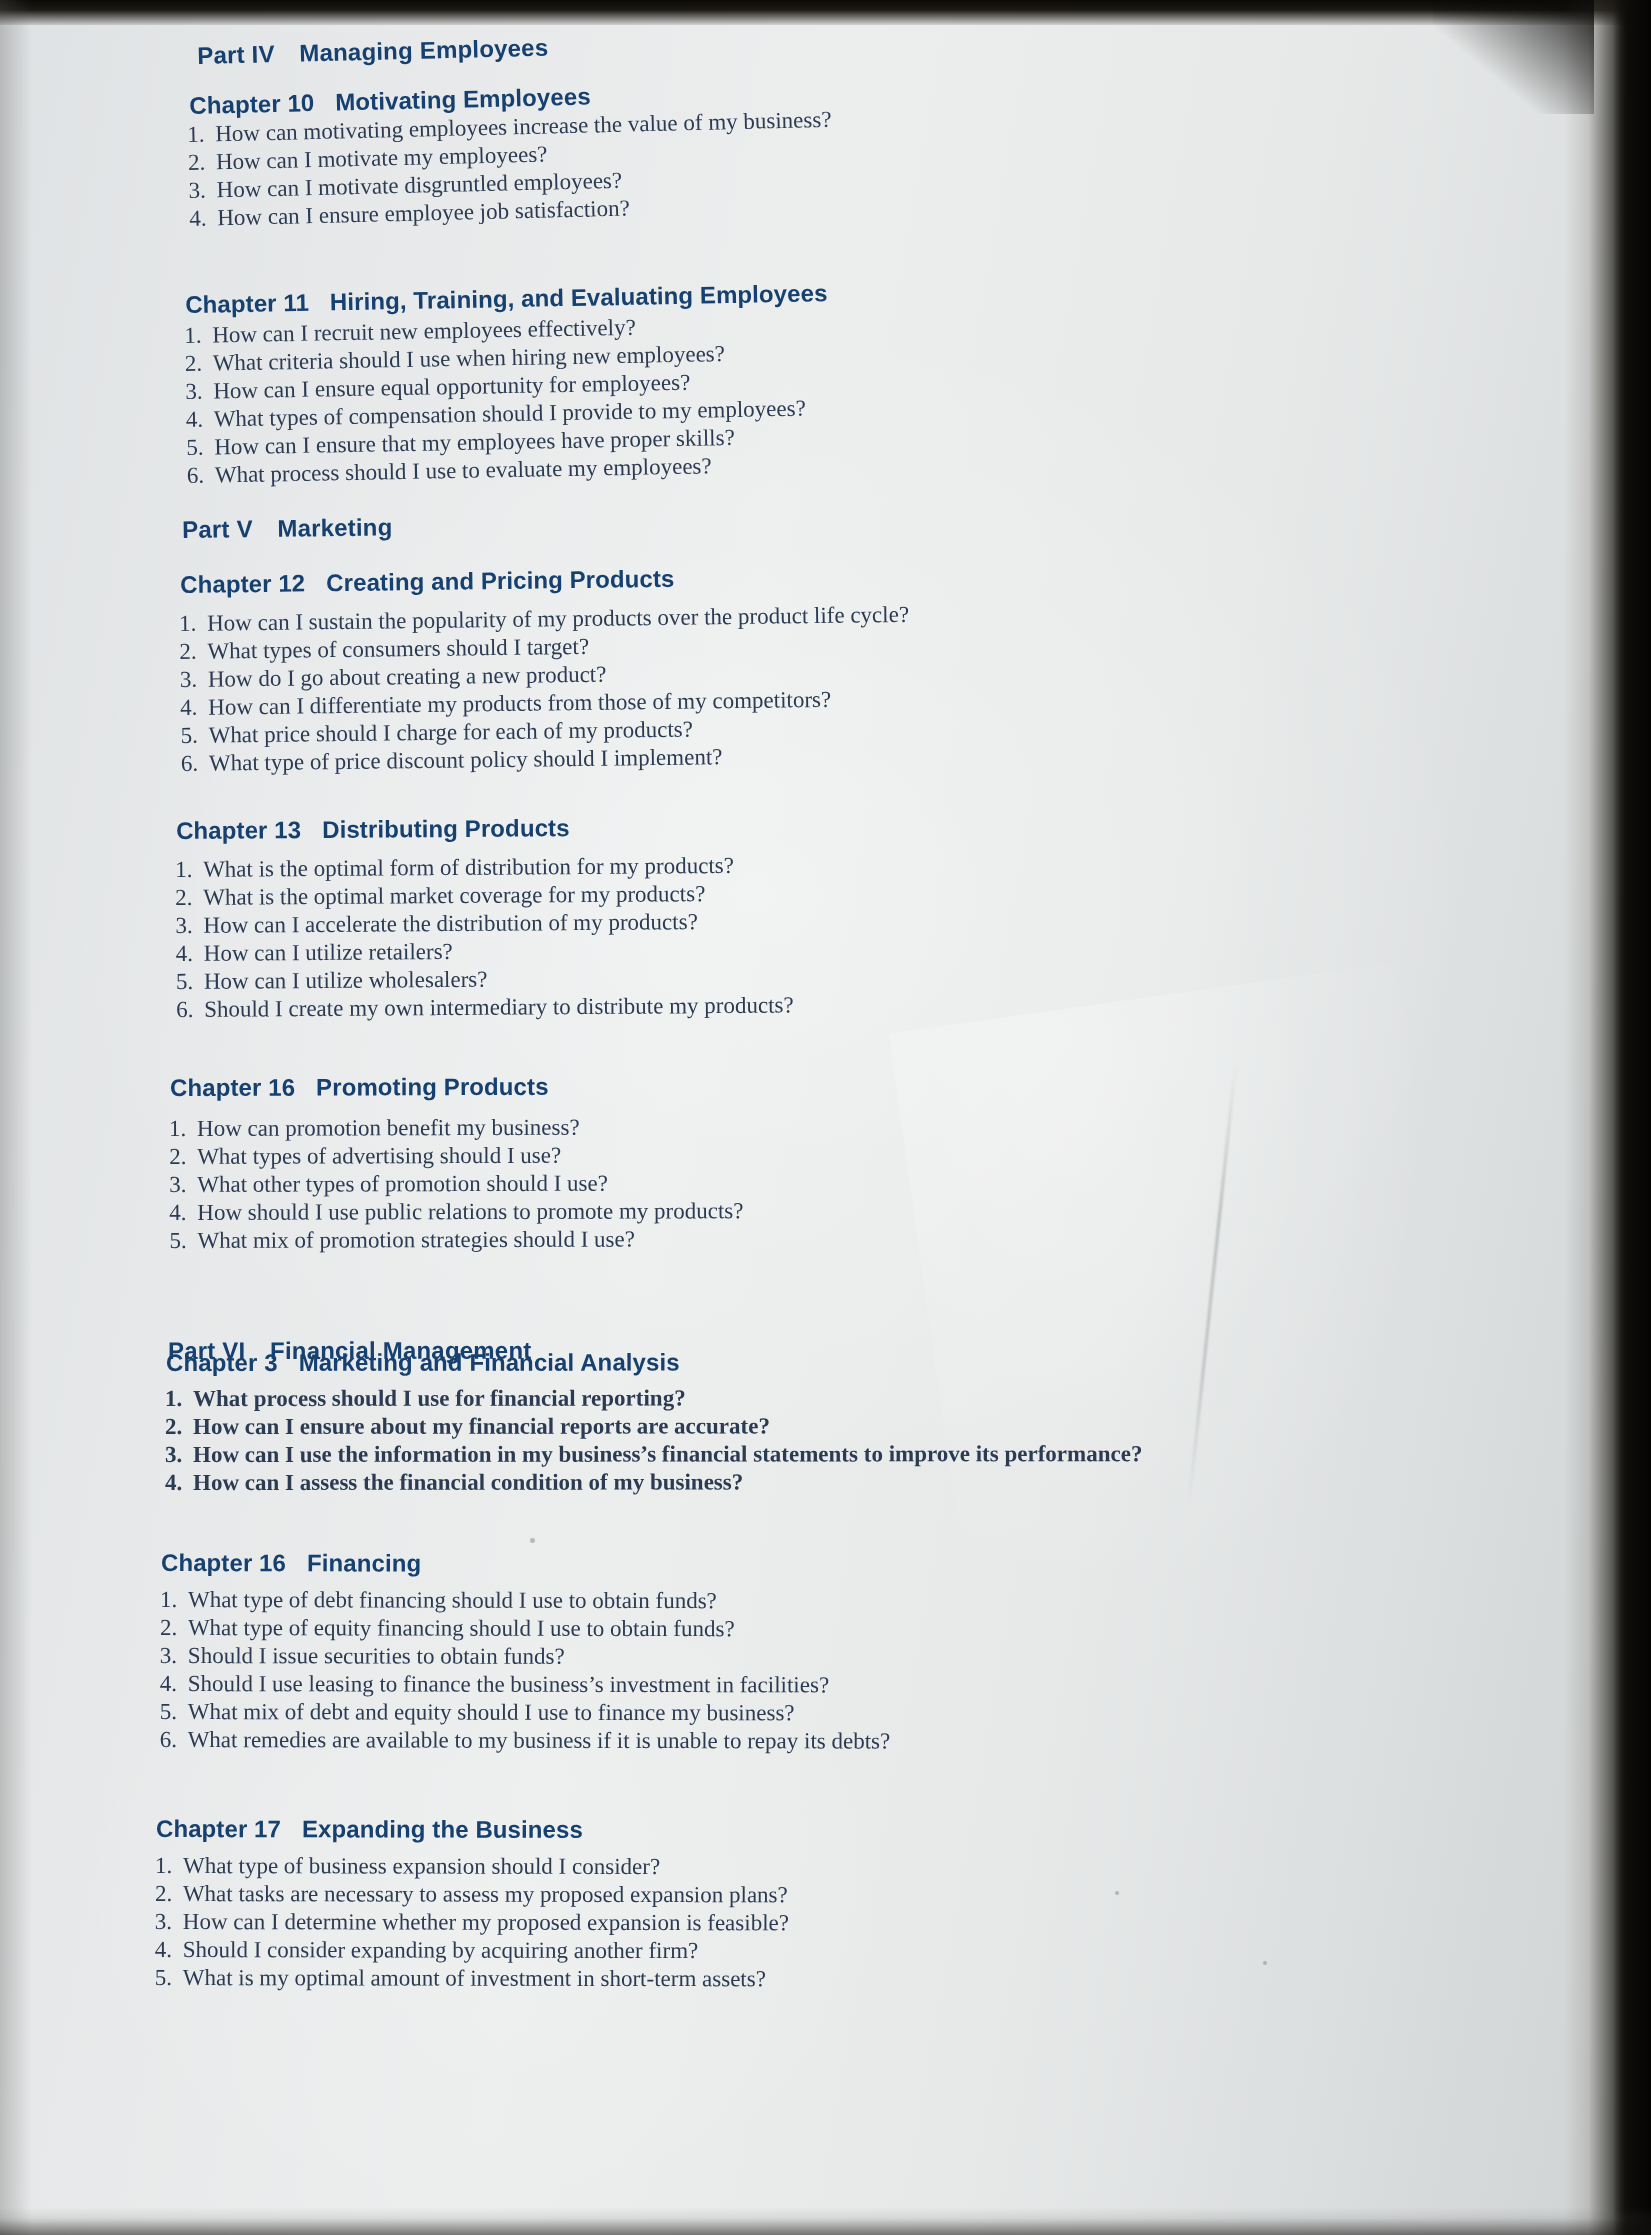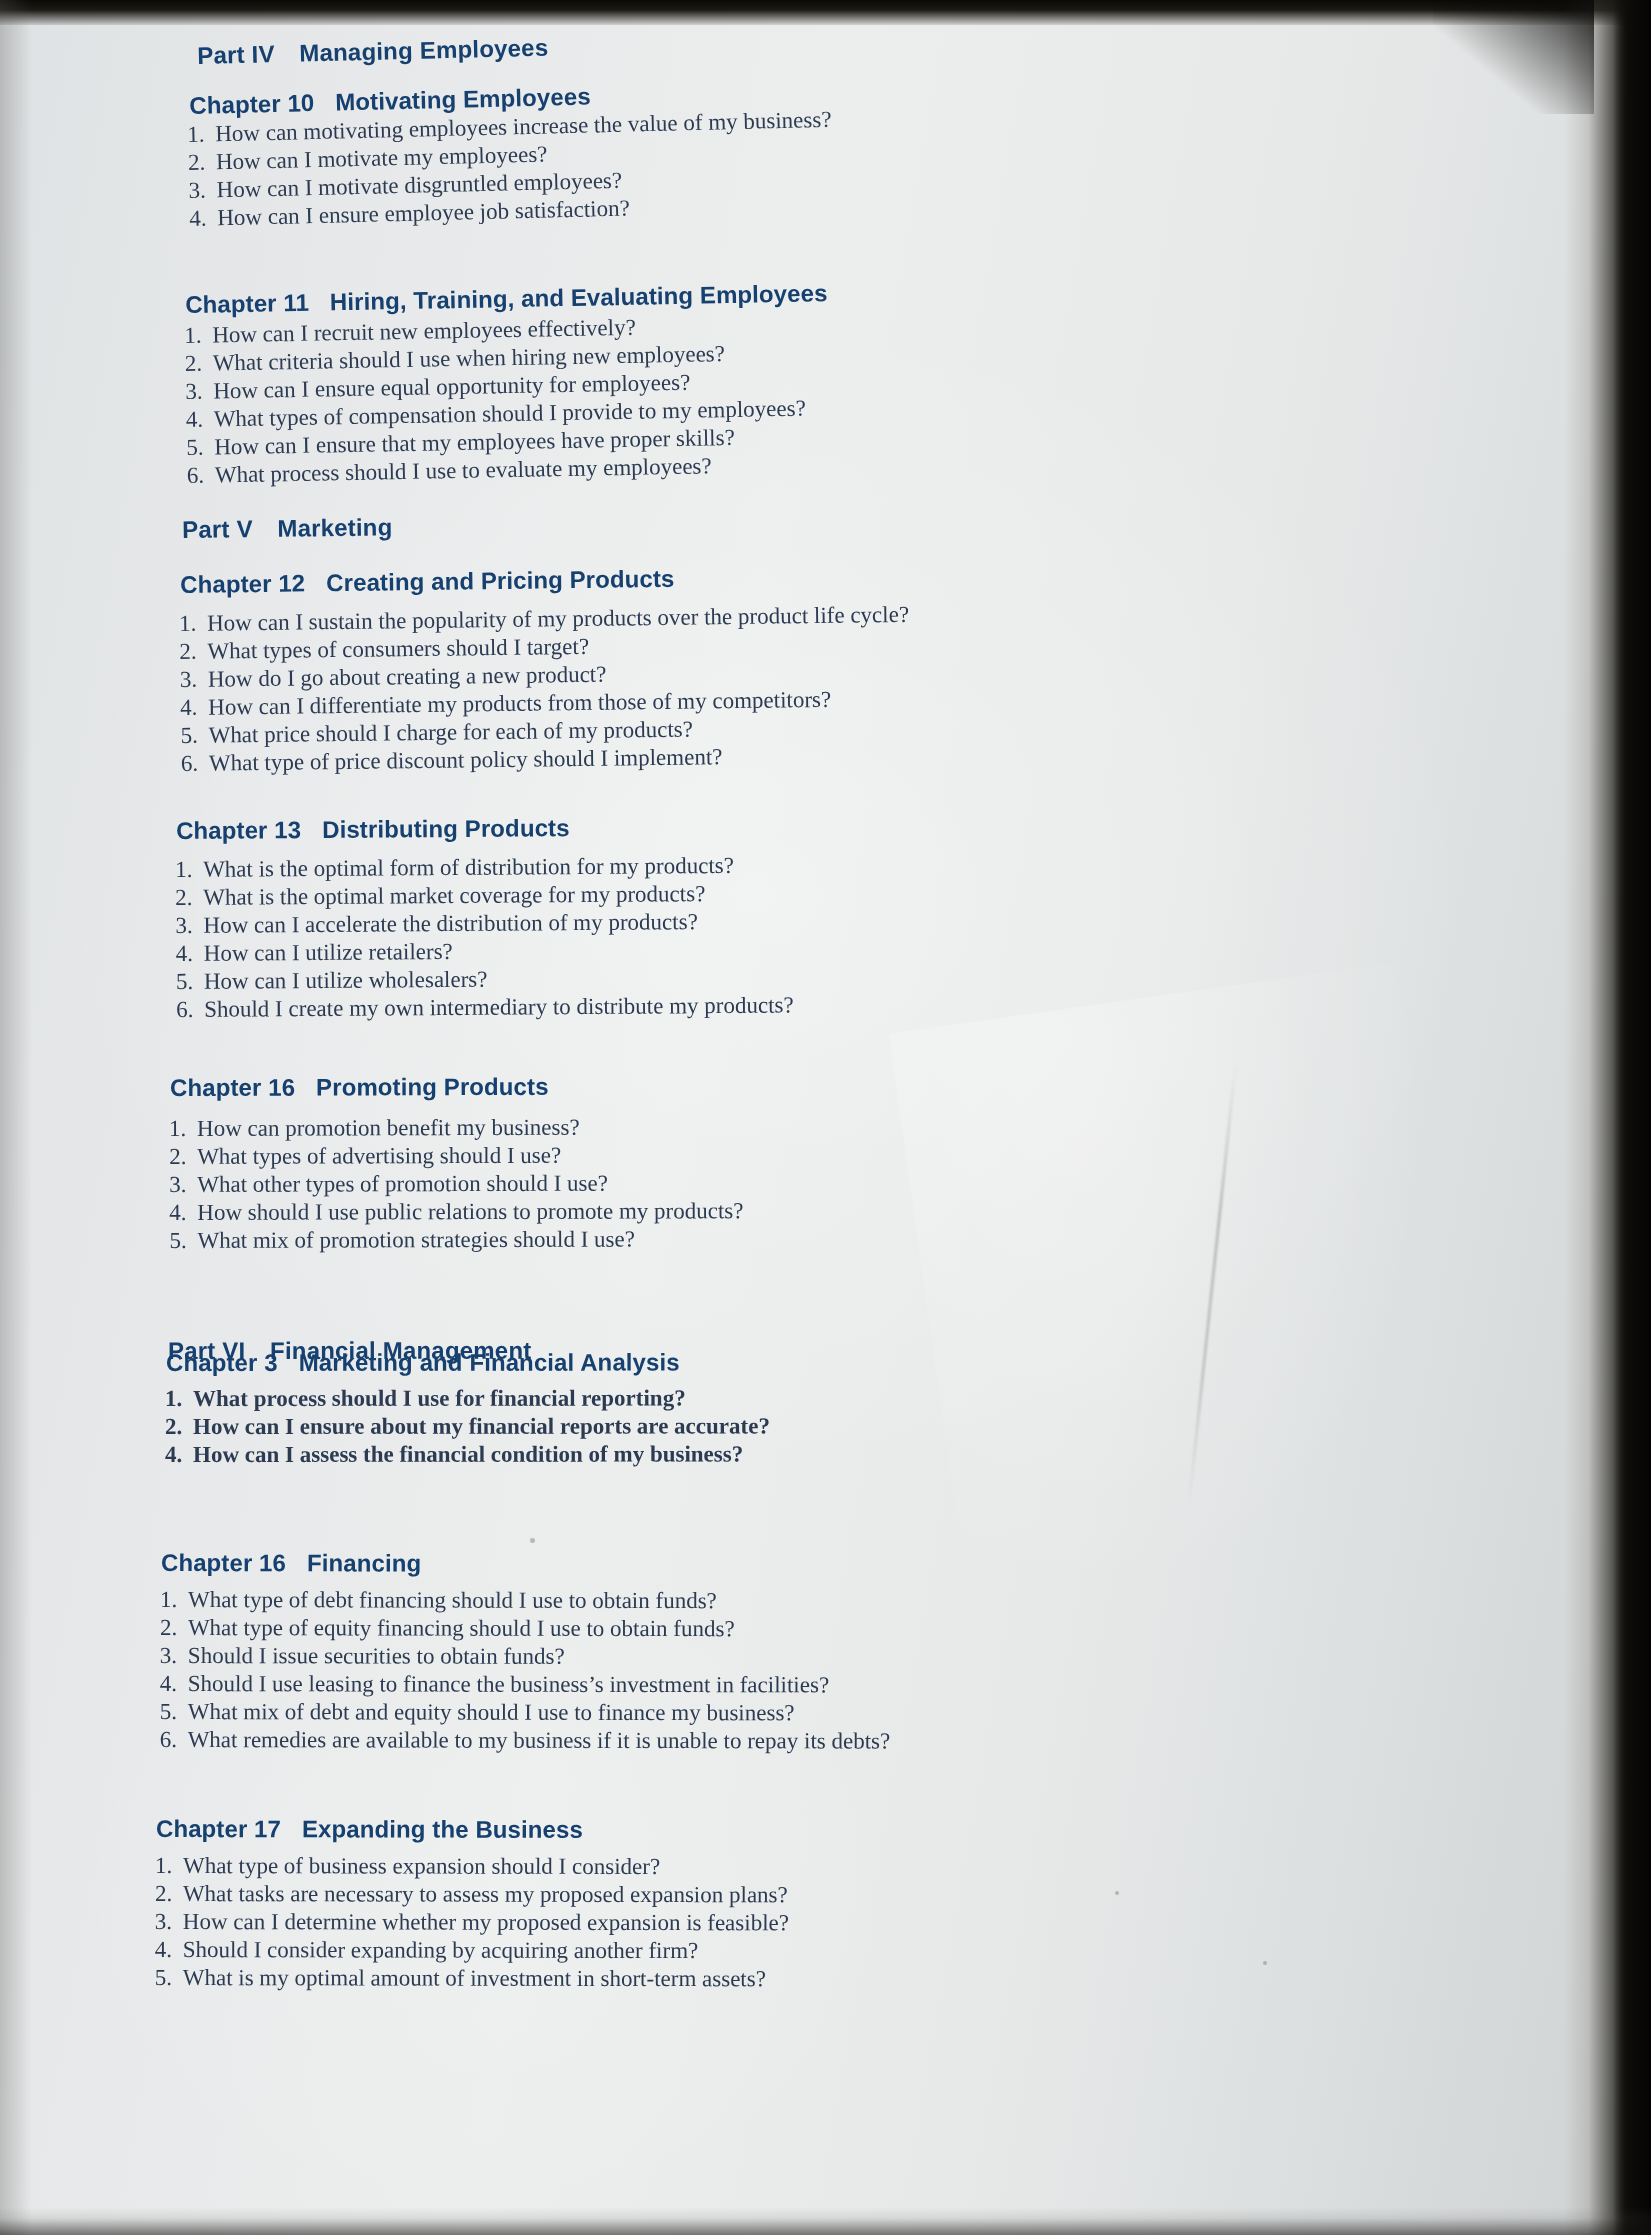--- a/index.html
+++ b/index.html
@@ -242,20 +242,21 @@
   </div>
 
   <div class="blk skew-6" style="left:166px; top:1349px;">
     <div class="chapter-head">
       <span class="num">Chapter 3</span><span>Marketing and Financial Analysis</span>
     </div>
   </div>
   <ol class="qlist blk skew-6" style="left:165px; top:1385px;font-weight:bold;">
     <li><span class="n">1.</span><span>What process should I use for financial reporting?</span></li>
     <li><span class="n">2.</span><span>How can I ensure about my financial reports are accurate?</span></li>
+    <li><span class="n">3.</span><span>How can I use the information in my business’s financial statements to improve its performance?</span></li>
     <li><span class="n">4.</span><span>How can I assess the financial condition of my business?</span></li>
   </ol>
 
   <div class="blk skew-7" style="left:161px; top:1549px;">
     <div class="chapter-head">
       <span class="num">Chapter 16</span><span>Financing</span>
     </div>
   </div>
   <ol class="qlist blk skew-7" style="left:160px; top:1586px;">
     <li><span class="n">1.</span><span>What type of debt financing should I use to obtain funds?</span></li>

